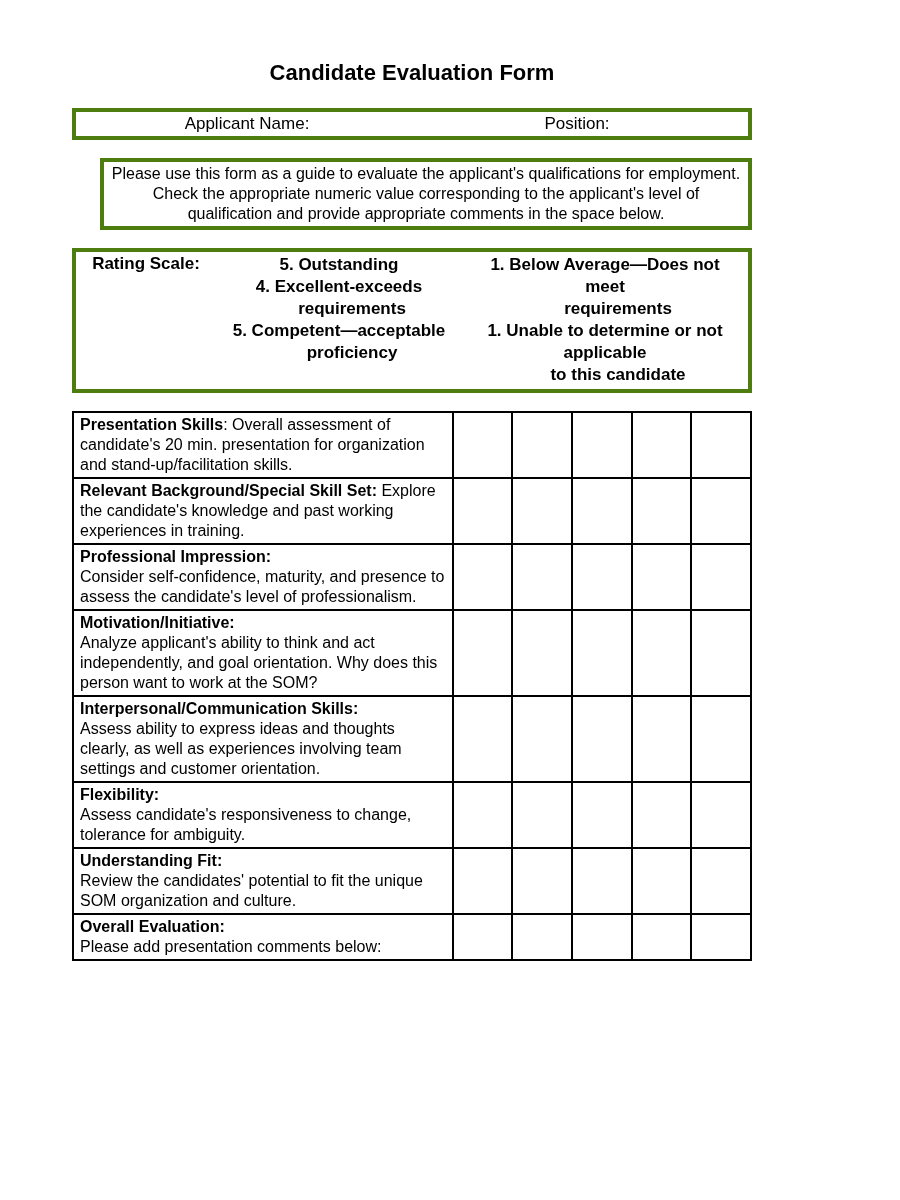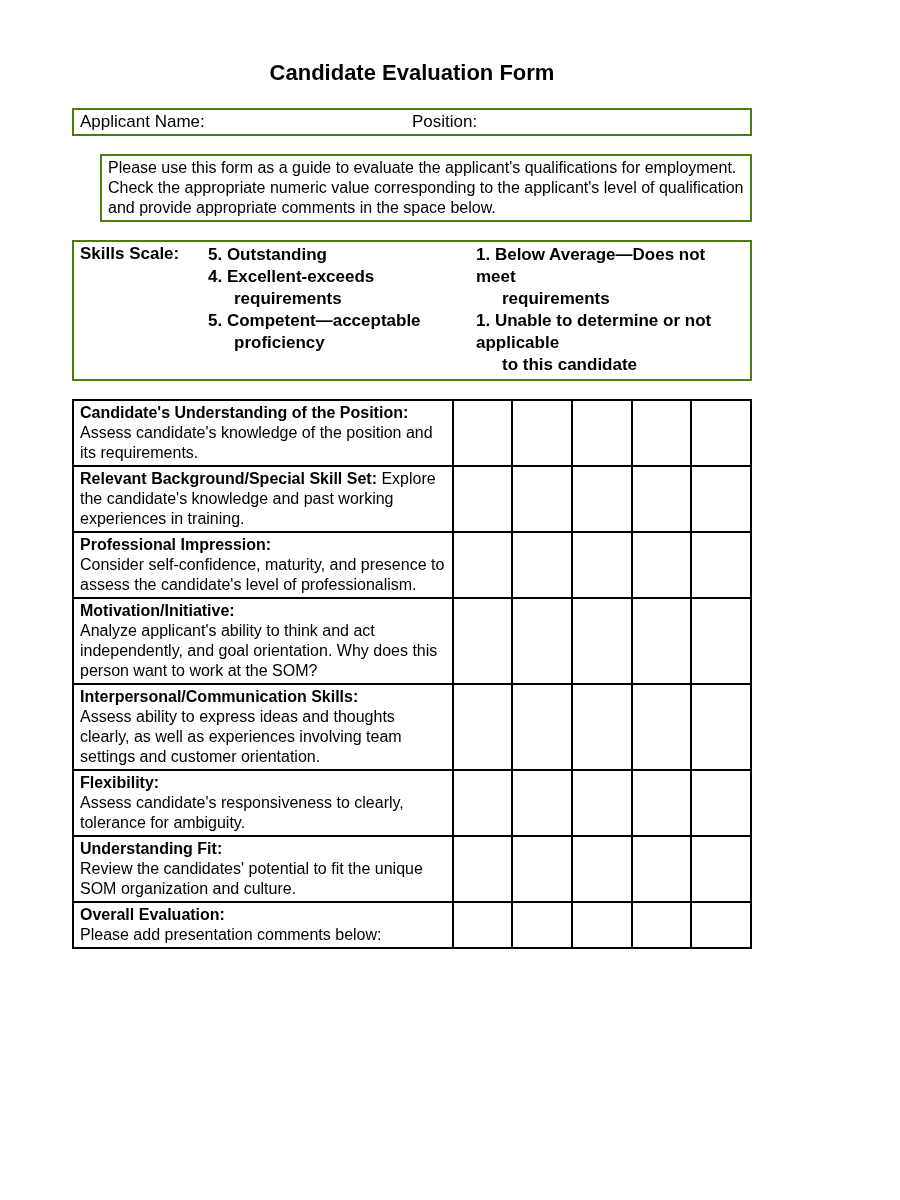--- a/index.html
+++ b/index.html
@@ -16,24 +16,25 @@
     padding: 60px 72px 40px 72px;
     border-radius: 8px;
   }
   h1.title {
     margin: 0 0 22px 0;
     text-align: center;
     font-size: 22px;
     font-weight: bold;
   }
   .box {
-    border: 2px solid #4d7c0f;
+    border: 4px solid #4d7c0f;
     padding: 2px 6px;
     margin-bottom: 18px;
     font-size: 17px;
+    text-align: center;
   }
   .name-pos {
     display: flex;
   }
   .name-pos .half { flex: 1; }
   .instructions {
     font-size: 16px;
     line-height: 1.25;
     margin-left: 28px;
   }
@@ -98,43 +99,43 @@
   <h1 class="title">Candidate Evaluation Form</h1>
 
   <div class="box name-pos">
     <div class="half">Applicant Name:</div>
     <div class="half">Position:</div>
   </div>
 
   <div class="box instructions">Please use this form as a guide to evaluate the applicant's qualifications for employment.  Check the appropriate numeric value corresponding to the applicant's level of qualification and provide appropriate comments in the space below.</div>
 
   <div class="box scale-box">
-    <div class="scale-label">Skills Scale:</div>
+    <div class="scale-label">Rating Scale:</div>
     <div class="scale-cols">
       <div class="scale-col">
         <div class="item">5.  Outstanding</div>
         <div class="item">4.  Excellent-exceeds</div>
         <div class="item cont">requirements</div>
         <div class="item">5.  Competent—acceptable</div>
         <div class="item cont">proficiency</div>
       </div>
       <div class="scale-col">
         <div class="item">1.  Below Average—Does not meet</div>
         <div class="item cont">requirements</div>
         <div class="item">1.  Unable to determine or not applicable</div>
         <div class="item cont">to this candidate</div>
       </div>
     </div>
   </div>
 
 
   <table class="eval">
     <tbody>
-    <tr>
-      <td class="desc-col"><span class="crit-title">Candidate's Understanding of the Position:</span><br><span>Assess candidate's knowledge of the position and its requirements.</span></td>
+        <tr>
+      <td class="desc-col"><span class="crit-title">Presentation Skills</span><span>: Overall assessment of candidate's 20 min. presentation for organization and stand-up/facilitation skills.</span></td>
       <td class="rate-col"></td>
       <td class="rate-col"></td>
       <td class="rate-col"></td>
       <td class="rate-col"></td>
       <td class="rate-col"></td>
     </tr>
     <tr>
       <td class="desc-col"><span class="crit-title">Relevant Background/Special Skill Set:</span><span> Explore the candidate's knowledge and past working experiences in training.</span></td>
       <td class="rate-col"></td>
       <td class="rate-col"></td>
@@ -160,21 +161,21 @@
     </tr>
     <tr>
       <td class="desc-col"><span class="crit-title">Interpersonal/Communication Skills:</span><br><span>Assess ability to express ideas and thoughts clearly, as well as experiences involving team settings and customer orientation.</span></td>
       <td class="rate-col"></td>
       <td class="rate-col"></td>
       <td class="rate-col"></td>
       <td class="rate-col"></td>
       <td class="rate-col"></td>
     </tr>
     <tr>
-      <td class="desc-col"><span class="crit-title">Flexibility:</span><br><span>Assess candidate's responsiveness to clearly, tolerance for ambiguity.</span></td>
+      <td class="desc-col"><span class="crit-title">Flexibility:</span><br><span>Assess candidate's responsiveness to change, tolerance for ambiguity.</span></td>
       <td class="rate-col"></td>
       <td class="rate-col"></td>
       <td class="rate-col"></td>
       <td class="rate-col"></td>
       <td class="rate-col"></td>
     </tr>
     <tr>
       <td class="desc-col"><span class="crit-title">Understanding Fit:</span><br><span>Review the candidates' potential to fit the unique SOM organization and culture.</span></td>
       <td class="rate-col"></td>
       <td class="rate-col"></td>

